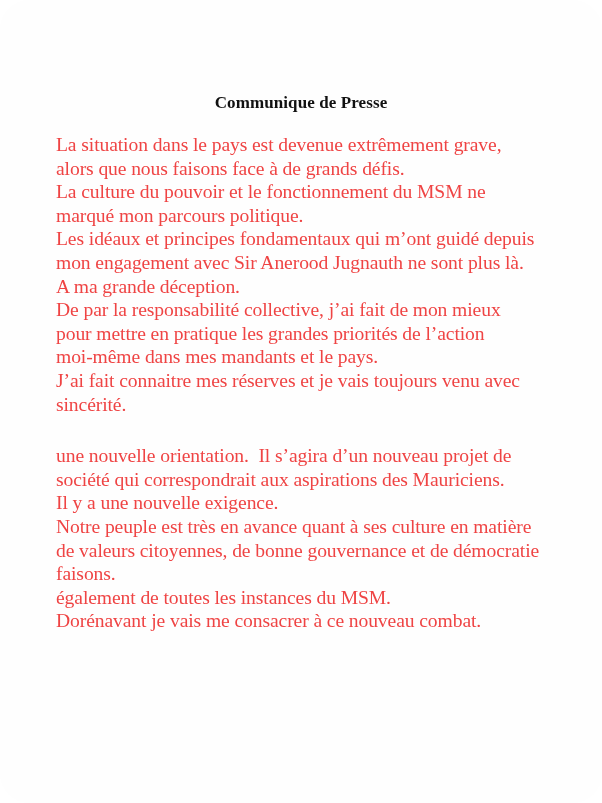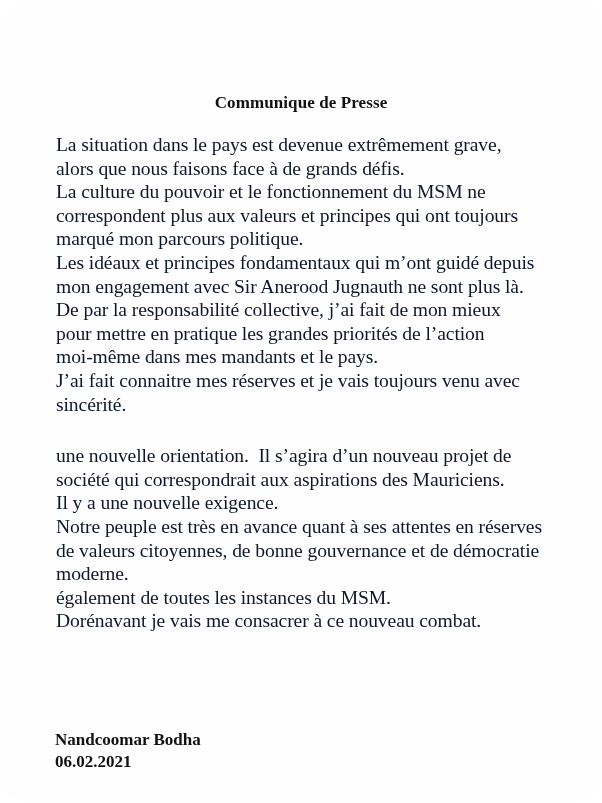--- a/index.html
+++ b/index.html
@@ -35,21 +35,21 @@
       letter-spacing: 0.1px;
       color: #111;
     }
     .body-text {
       position: absolute;
       top: 133px;
       left: 56px;
       width: 540px;
       font-size: 19.6px;
       line-height: 23.6px;
-      color: #0f172a;
+      color: #ef4444;
       letter-spacing: -0.1px;
     }
     .body-text .line {
       display: block;
       white-space: nowrap;
     }
     .signature {
       position: absolute;
       top: 729px;
       left: 55px;
@@ -66,36 +66,32 @@
 </head>
 <body>
 
 <div class="page">
   <div class="title">Communique de Presse</div>
 
   <div class="body-text">
     <span class="line">La situation dans le pays est devenue extrêmement grave,</span>
     <span class="line">alors que nous faisons face à de grands défis.</span>
     <span class="line">La culture du pouvoir et le fonctionnement du MSM ne</span>
-    <span class="line">correspondent plus aux valeurs et principes qui ont toujours</span>
     <span class="line">marqué mon parcours politique.</span>
     <span class="line">Les idéaux et principes fondamentaux qui m’ont guidé depuis</span>
     <span class="line">mon engagement avec Sir Anerood Jugnauth ne sont plus là.</span>
+    <span class="line">A ma grande déception.</span>
     <span class="line">De par la responsabilité collective, j’ai fait de mon mieux</span>
     <span class="line">pour mettre en pratique les grandes priorités de l’action</span>
     <span class="line">moi-même dans mes mandants et le pays.</span>
     <span class="line">J’ai fait connaitre mes réserves et je vais toujours venu avec</span>
     <span class="line">sincérité.</span>
     <span class="line" style="white-space:pre;margin-top:28px;">une nouvelle orientation.  Il s’agira d’un nouveau projet de</span>
     <span class="line">société qui correspondrait aux aspirations des Mauriciens.</span>
     <span class="line">Il y a une nouvelle exigence.</span>
-    <span class="line">Notre peuple est très en avance quant à ses attentes en réserves</span>
+    <span class="line">Notre peuple est très en avance quant à ses culture en matière</span>
     <span class="line">de valeurs citoyennes, de bonne gouvernance et de démocratie</span>
-    <span class="line">moderne.</span>
+    <span class="line">faisons.</span>
     <span class="line">également de toutes les instances du MSM.</span>
     <span class="line">Dorénavant je vais me consacrer à ce nouveau combat.</span>
   </div>
 
-  <div class="signature">
-    <span class="line">Nandcoomar Bodha</span>
-    <span class="line">06.02.2021</span>
-  </div>
 </div>
 
 </body></html>

